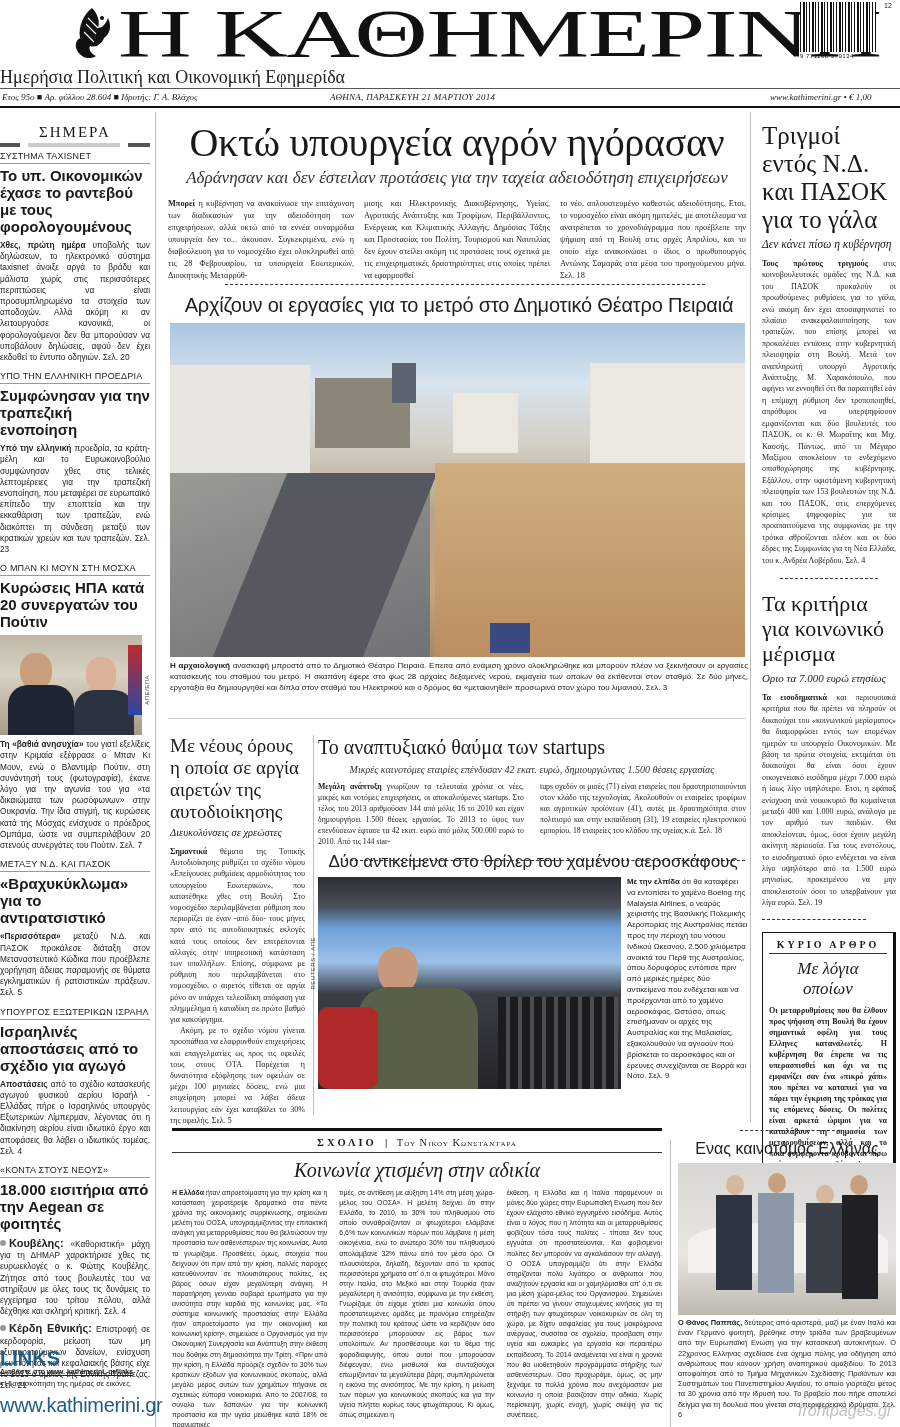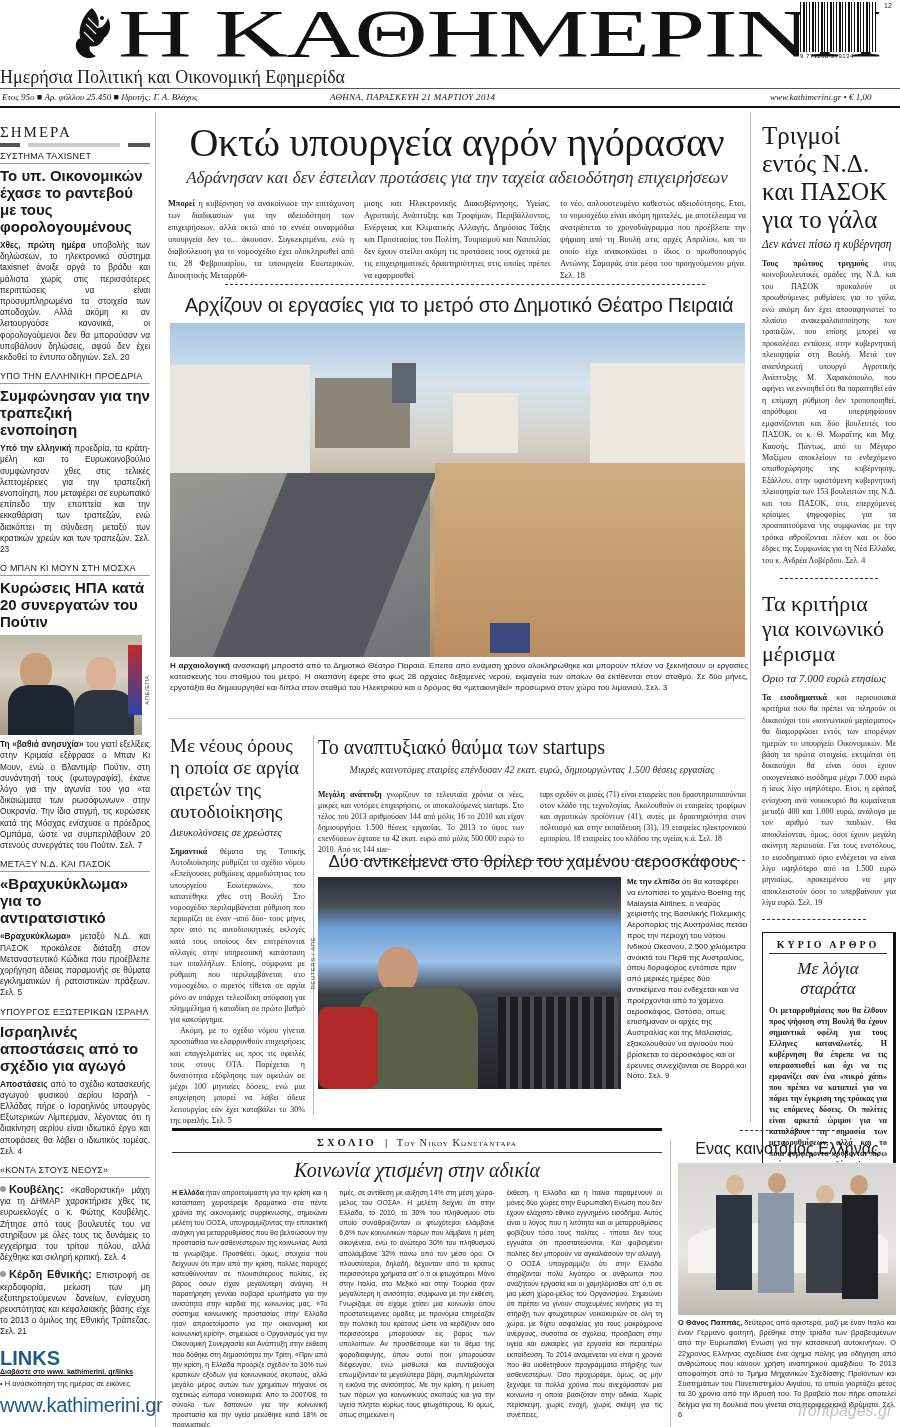--- a/index.html
+++ b/index.html
@@ -26,28 +26,28 @@
     <path d="M26 4 C18 10 12 22 14 34 C10 36 8 42 12 48 C16 54 24 56 30 52 C26 50 22 46 24 42 C30 44 36 40 38 34 C44 30 46 22 42 14 C40 20 36 24 32 24 C34 18 32 10 26 4 Z" fill="#111"></path>
     <path d="M20 20 L30 30 M18 28 L28 38 M22 14 L32 24" stroke="#fff" stroke-width="1.2"></path>
     <circle cx="36" cy="14" r="2" fill="#111"></circle>
   </svg>
   <div class="abs serif" style="left:118px;top:-6px;width:320px;font-size:68px;letter-spacing:-1px;transform:scaleX(1.5);transform-origin:left top;white-space:nowrap;color:#111;line-height:78px">Η ΚΑΘΗΜΕΡΙΝΗ</div>
   <div class="abs" style="left:800px;top:2px;width:76px;height:50px;background:repeating-linear-gradient(90deg,#111 0 1px,#fff 1px 3px,#111 3px 5px,#fff 5px 6px,#111 6px 7px,#fff 7px 9px)"></div>
   <div class="abs" style="left:884px;top:2px;font-size:7px">12</div>
   <div class="abs" style="left:800px;top:53px;font-size:6px;letter-spacing:.5px">9 771108 979134</div>
   <div class="abs serif" style="left:0;top:67px;width:900px;font-size:18px;color:#222">Ημερήσια Πολιτική και Οικονομική Εφημερίδα</div>
   <div class="abs" style="left:0;top:88px;width:900px;border-top:1px solid #555"></div>
-  <div class="abs serif" style="left:2px;top:92px;font-size:9px;font-style:italic">Ετος 95ο ■ Αρ. φύλλου 25.450 ■ Ιδρυτής: Γ. Α. Βλάχος</div>
+  <div class="abs serif" style="left:2px;top:92px;font-size:9px;font-style:italic">Ετος 95ο ■ Αρ. φύλλου 28.604 ■ Ιδρυτής: Γ. Α. Βλάχος</div>
   <div class="abs serif" style="left:330px;top:92px;font-size:9px;font-style:italic;letter-spacing:.3px">ΑΘΗΝΑ, ΠΑΡΑΣΚΕΥΗ 21 ΜΑΡΤΙΟΥ 2014</div>
   <div class="abs serif" style="left:770px;top:92px;font-size:9px;font-style:italic">www.kathimerini.gr • € 1,00</div>
   <div class="abs" style="left:0;top:106px;width:900px;border-top:2px solid #111"></div>
 </div>
 
 <div class="abs" style="left:0;top:112px;width:150px;height:1315px">
-  <div class="serif" style="text-align:left;font-size:15px;letter-spacing:2px;margin-top:12px">ΣΗΜΕΡΑ</div>
+  <div class="serif" style="text-align:center;font-size:15px;letter-spacing:2px;margin-top:12px">ΣΗΜΕΡΑ</div>
   <div style="display:flex;height:4px;margin-top:2px">
       <div style="width:20px;background:#555"></div>
       <div style="flex:1;background:#ccc;margin:0 8px"></div>
       <div style="width:22px;background:#555"></div>
     </div>
 
   <div style="margin-top:4px">
     <div class="kicker">ΣΥΣΤΗΜΑ TAXISNET</div>
     <div class="side-head" style="font-size:15px">Το υπ. Οικονομικών έχασε το ραντεβού με τους φορολογουμένους</div>
     <div class="body-text"><b>Χθες, πρώτη ημέρα</b><span> υποβολής των δηλώσεων, το ηλεκτρονικό σύστημα taxisnet άνοιξε αργά το βράδυ και μάλιστα χωρίς στις περισσότερες περιπτώσεις να είναι προσυμπληρωμένα τα στοιχεία των αποδοχών. Αλλά ακόμη κι αν λειτουργούσε κανονικά, οι φορολογούμενοι δεν θα μπορούσαν να υποβάλουν δηλώσεις, αφού δεν έχει εκδοθεί το έντυπο οδηγιών. Σελ. 20</span></div>
@@ -71,31 +71,32 @@
         <div style="position:absolute;right:0;top:10px;width:14px;height:70px;background:linear-gradient(180deg,#c02a2a,#2a46a8)"></div>
       </div>
       <div class="abs credit" style="left:144px;top:40px">ΑΠΕ/ΕΠΑ</div>
     </div>
     <div class="body-text"><b>Τη «βαθιά ανησυχία»</b><span> του γιατί εξελίξεις στην Κριμαία εξέφρασε ο Μπαν Κι Μουν, ενώ ο Βλαντιμίρ Πούτιν, στη συνάντησή τους (φωτογραφία), έκανε λόγο για την αγωνία του για «τα δικαιώματα των ρωσόφωνων» στην Ουκρανία. Την ίδια στιγμή, τις κυρώσεις κατά της Μόσχας ενίσχυσε ο πρόεδρος Ομπάμα, ώστε να συμπεριλάβουν 20 στενούς συνεργάτες του Πούτιν. Σελ. 7</span></div>
   </div>
 
   <div style="margin-top:8px">
     <div class="kicker">ΜΕΤΑΞΥ Ν.Δ. ΚΑΙ ΠΑΣΟΚ</div>
     <div class="side-head">«Βραχυκύκλωμα» για το αντιρατσιστικό</div>
-    <div class="body-text"><b>«Βραχυκύκλωμα»</b><span> μεταξύ Ν.Δ. και ΠΑΣΟΚ προκάλεσε διάταξη στον Μεταναστευτικό Κώδικα που προέβλεπε χορήγηση άδειας παραμονής σε θύματα εγκληματικών ή ρατσιστικών πράξεων. Σελ. 5</span></div>
+    <div class="body-text"><b>«Περισσότερα»</b><span> μεταξύ Ν.Δ. και ΠΑΣΟΚ προκάλεσε διάταξη στον Μεταναστευτικό Κώδικα που προέβλεπε χορήγηση άδειας παραμονής σε θύματα εγκληματικών ή ρατσιστικών πράξεων. Σελ. 5</span></div>
   </div>
 
   <div style="margin-top:8px">
     <div class="kicker">ΥΠΟΥΡΓΟΣ ΕΞΩΤΕΡΙΚΩΝ ΙΣΡΑΗΛ</div>
     <div class="side-head">Ισραηλινές αποστάσεις από το σχέδιο για αγωγό</div>
     <div class="body-text"><b>Αποστάσεις</b><span> από το σχέδιο κατασκευής αγωγού φυσικού αερίου Ισραήλ - Ελλάδας πήρε ο Ισραηλινός υπουργός Εξωτερικών Λίμπερμαν, λέγοντας ότι η διακίνηση αερίου είναι ιδιωτικό έργο και αποφάσεις θα λάβει ο ιδιωτικός τομέας. Σελ. 4</span></div>
   </div>
 
   <div style="margin-top:8px">
     <div class="kicker">«ΚΟΝΤΑ ΣΤΟΥΣ ΝΕΟΥΣ»</div>
+    <div class="side-head">18.000 εισιτήρια από την Aegean σε φοιτητές</div>
   </div>
 
   <div style="margin-top:4px">
     <div class="body-text" style="margin-top:6px"><span class="bullet-dot"></span><span class="bullet-lead">Κουβέλης:</span><span> «Καθοριστική» μάχη για τη ΔΗΜΑΡ χαρακτήρισε χθες τις ευρωεκλογές ο κ. Φώτης Κουβέλης. Ζήτησε από τους βουλευτές του να στηρίξουν με όλες τους τις δυνάμεις το εγχείρημα του τρίτου πόλου, αλλά δέχθηκε και σκληρή κριτική. Σελ. 4</span></div>
     <div class="body-text" style="margin-top:6px"><span class="bullet-dot"></span><span class="bullet-lead">Κέρδη Εθνικής:</span><span> Επιστροφή σε κερδοφορία, μείωση των μη εξυπηρετούμενων δανείων, ενίσχυση ρευστότητας και κεφαλαιακής βάσης είχε το 2013 ο όμιλος της Εθνικής Τράπεζας. Σελ. 21</span></div>
 
   </div>
 </div>
 
 <div class="abs" style="left:0;top:1348px;width:150px">
@@ -144,40 +145,40 @@
   </div>
   <div class="dash" style="margin:12px 18px 12px"></div>
   <div>
     <div class="serif" style="font-size:22px;line-height:25px">Τα κριτήρια για κοινωνικό μέρισμα</div>
     <div class="serif" style="font-size:11px;font-style:italic;margin:6px 0 8px">Οριο τα 7.000 ευρώ ετησίως</div>
     <div class="body-text serif" style="font-size:8px;line-height:11.4px"><b>Τα εισοδηματικά</b><span> και περιουσιακά κριτήρια που θα πρέπει να πληρούν οι δικαιούχοι του «κοινωνικού μερίσματος» θα διαμορφώσει εντός των επομένων ημερών το υπουργείο Οικονομικών. Με βάση τα πρώτα στοιχεία, εκτιμάται ότι δικαιούχοι θα είναι όσοι έχουν οικογενειακό εισόδημα μέχρι 7.000 ευρώ ή ίσως λίγο υψηλότερο. Ετσι, η εφάπαξ ενίσχυση ανά νοικοκυριό θα κυμαίνεται μεταξύ 400 και 1.000 ευρώ, ανάλογα με τον αριθμό των παιδιών. Θα αποκλείονται, όμως, όσοι έχουν μεγάλη ακίνητη περιουσία. Για τους ενστόλους, το εισοδηματικό όριο ενδέχεται να είναι λίγο υψηλότερο από τα 1.500 ευρώ μηνιαίως, προκειμένου να μην αποκλειστούν όσοι το υπερβαίνουν για λίγα ευρώ. Σελ. 19</span></div>
   </div>
   <div class="dash" style="margin:10px 30px 12px 0"></div>
   <div style="border:1px solid #111;border-right:3px solid #111;border-bottom:3px solid #111;padding:6px 6px 8px">
     <div class="serif" style="text-align:center;font-size:10px;letter-spacing:3px;font-weight:bold;border-bottom:1px solid #333;padding-bottom:3px">ΚΥΡΙΟ ΑΡΘΡΟ</div>
-    <div class="serif" style="text-align:center;font-size:17px;font-style:italic;line-height:20px;margin:5px 10px 6px">Με λόγια σταράτα</div>
+    <div class="serif" style="text-align:center;font-size:17px;font-style:italic;line-height:20px;margin:5px 10px 6px">Με λόγια οποίων</div>
     <div class="body-text serif" style="font-size:8px;line-height:11px;font-weight:bold">Οι μεταρρυθμίσεις που θα έλθουν προς ψήφιση στη Βουλή θα έχουν σημαντικά οφέλη για τους Ελληνες καταναλωτές. Η κυβέρνηση θα έπρεπε να τις υπερασπισθεί και όχι να τις εμφανίζει σαν ένα «πικρό χάπι» που πρέπει να καταπιεί για να πάρει την έγκριση της τρόικας για τις επόμενες δόσεις. Οι πολίτες είναι αρκετά ώριμοι για να καταλάβουν τη σημασία των μεταρρυθμίσεων, αλλά και το ποια συμφέροντα κρύβονται πίσω από την καταπολέμησή τους. Αρκεί, βεβαίως, να τους το εξηγήσει κάποιος με λόγια σταράτα και επιχειρήματα πρακτικά.</div>
   </div>
 </div>
 
 <div class="abs" style="left:168px;top:718px;width:578px;border-top:1px solid #ccc"></div>
 
 <div class="abs" style="left:170px;top:735px;width:135px">
   <div class="serif" style="font-size:19px;line-height:22px">Με νέους όρους η οποία σε αργία αιρετών της αυτοδιοίκησης</div>
   <div class="serif" style="font-size:10.5px;font-style:italic;margin:4px 0 8px">Διευκολύνσεις σε χρεώστες</div>
   <div class="body-text serif" style="font-size:8px;line-height:11.2px"><b>Σημαντικά</b><span> θέματα της Τοπικής Αυτοδιοίκησης ρυθμίζει το σχέδιο νόμου «Επείγουσες ρυθμίσεις αρμοδιότητας του υπουργείου Εσωτερικών», που κατατέθηκε χθες στη Βουλή. Στο νομοσχέδιο περιλαμβάνεται ρύθμιση που περιορίζει σε έναν -από δύο- τους μήνες πριν από τις αυτοδιοικητικές εκλογές κατά τους οποίους δεν επιτρέπονται αλλαγές στην υπηρεσιακή κατάσταση των υπαλλήλων. Επίσης, σύμφωνα με ρύθμιση που περιλαμβάνεται στο νομοσχέδιο, ο αιρετός τίθεται σε αργία μόνο αν υπάρχει τελεσίδικη απόφαση για πλημμέλημα ή καταδίκη σε πρώτο βαθμό για κακούργημα.</span></div>
   <div class="body-text serif" style="font-size:8px;line-height:11.2px;text-indent:10px">Ακόμη, με το σχέδιο νόμου γίνεται προσπάθεια να ελαφρυνθούν επιχειρήσεις και επαγγελματίες ως προς τις οφειλές τους στους ΟΤΑ. Παρέχεται η δυνατότητα εξόφλησης των οφειλών σε μέχρι 100 μηνιαίες δόσεις, ενώ μια επιχείρηση μπορεί να λάβει άδεια λειτουργίας εάν έχει καταβάλει το 30% της οφειλής. Σελ. 5</div>
 </div>
 
 <div class="abs vrule" style="left:313px;top:735px;height:380px"></div>
 
 <div class="abs" style="left:318px;top:732px;width:428px">
   <div class="serif" style="font-size:20px;line-height:30px;text-align:left">Το αναπτυξιακό θαύμα των startups</div>
   <div class="serif" style="font-size:10px;font-style:italic;text-align:center;margin-top:2px;color:#333">Μικρές καινοτόμες εταιρίες επένδυσαν 42 εκατ. ευρώ, δημιουργώντας 1.500 θέσεις εργασίας</div>
-  <div style="display:flex;gap:16px;margin-top:14px">
+  <div style="display:flex;gap:16px;margin-top:6px">
     <div class="body-text serif" style="flex:1;font-size:7.8px;line-height:11px"><b>Μεγάλη ανάπτυξη</b><span> γνωρίζουν τα τελευταία χρόνια οι νέες, μικρές και νοτόμες επιχειρήσεις, οι αποκαλούμενες startups. Στο τέλος του 2013 αριθμούσαν 144 από μόλις 16 το 2010 και είχαν δημιουργήσει 1.500 θέσεις εργασίας. Το 2013 το ύψος των επενδύσεων έφτασε τα 42 εκατ. ευρώ από μόλις 500.000 ευρώ το 2010. Από τις 144 star-</span></div>
     <div class="body-text serif" style="flex:1;font-size:7.8px;line-height:11px">tups σχεδόν οι μισές (71) είναι εταιρείες που δραστηριοποιούνται στον κλάδο της τεχνολογίας. Ακολουθούν οι εταιρείες τροφίμων και αγροτικών προϊόντων (41), αυτές με δραστηριότητα στον πολιτισμό και στην εκπαίδευση (31), 19 εταιρείες ηλεκτρονικού εμπορίου, 18 εταιρείες του κλάδου της υγείας κ.ά. Σελ. 18</div>
   </div>
 </div>
 <div class="abs dash" style="left:345px;top:860px;width:400px"></div>
 
 <div class="abs" style="left:318px;top:852px;width:430px">
   <div class="sans" style="font-size:17px;text-align:center;color:#222">Δύο αντικείμενα στο θρίλερ του χαμένου αεροσκάφους</div>
   <div style="display:flex;margin-top:5px;gap:6px">
     <div style="position:relative">

